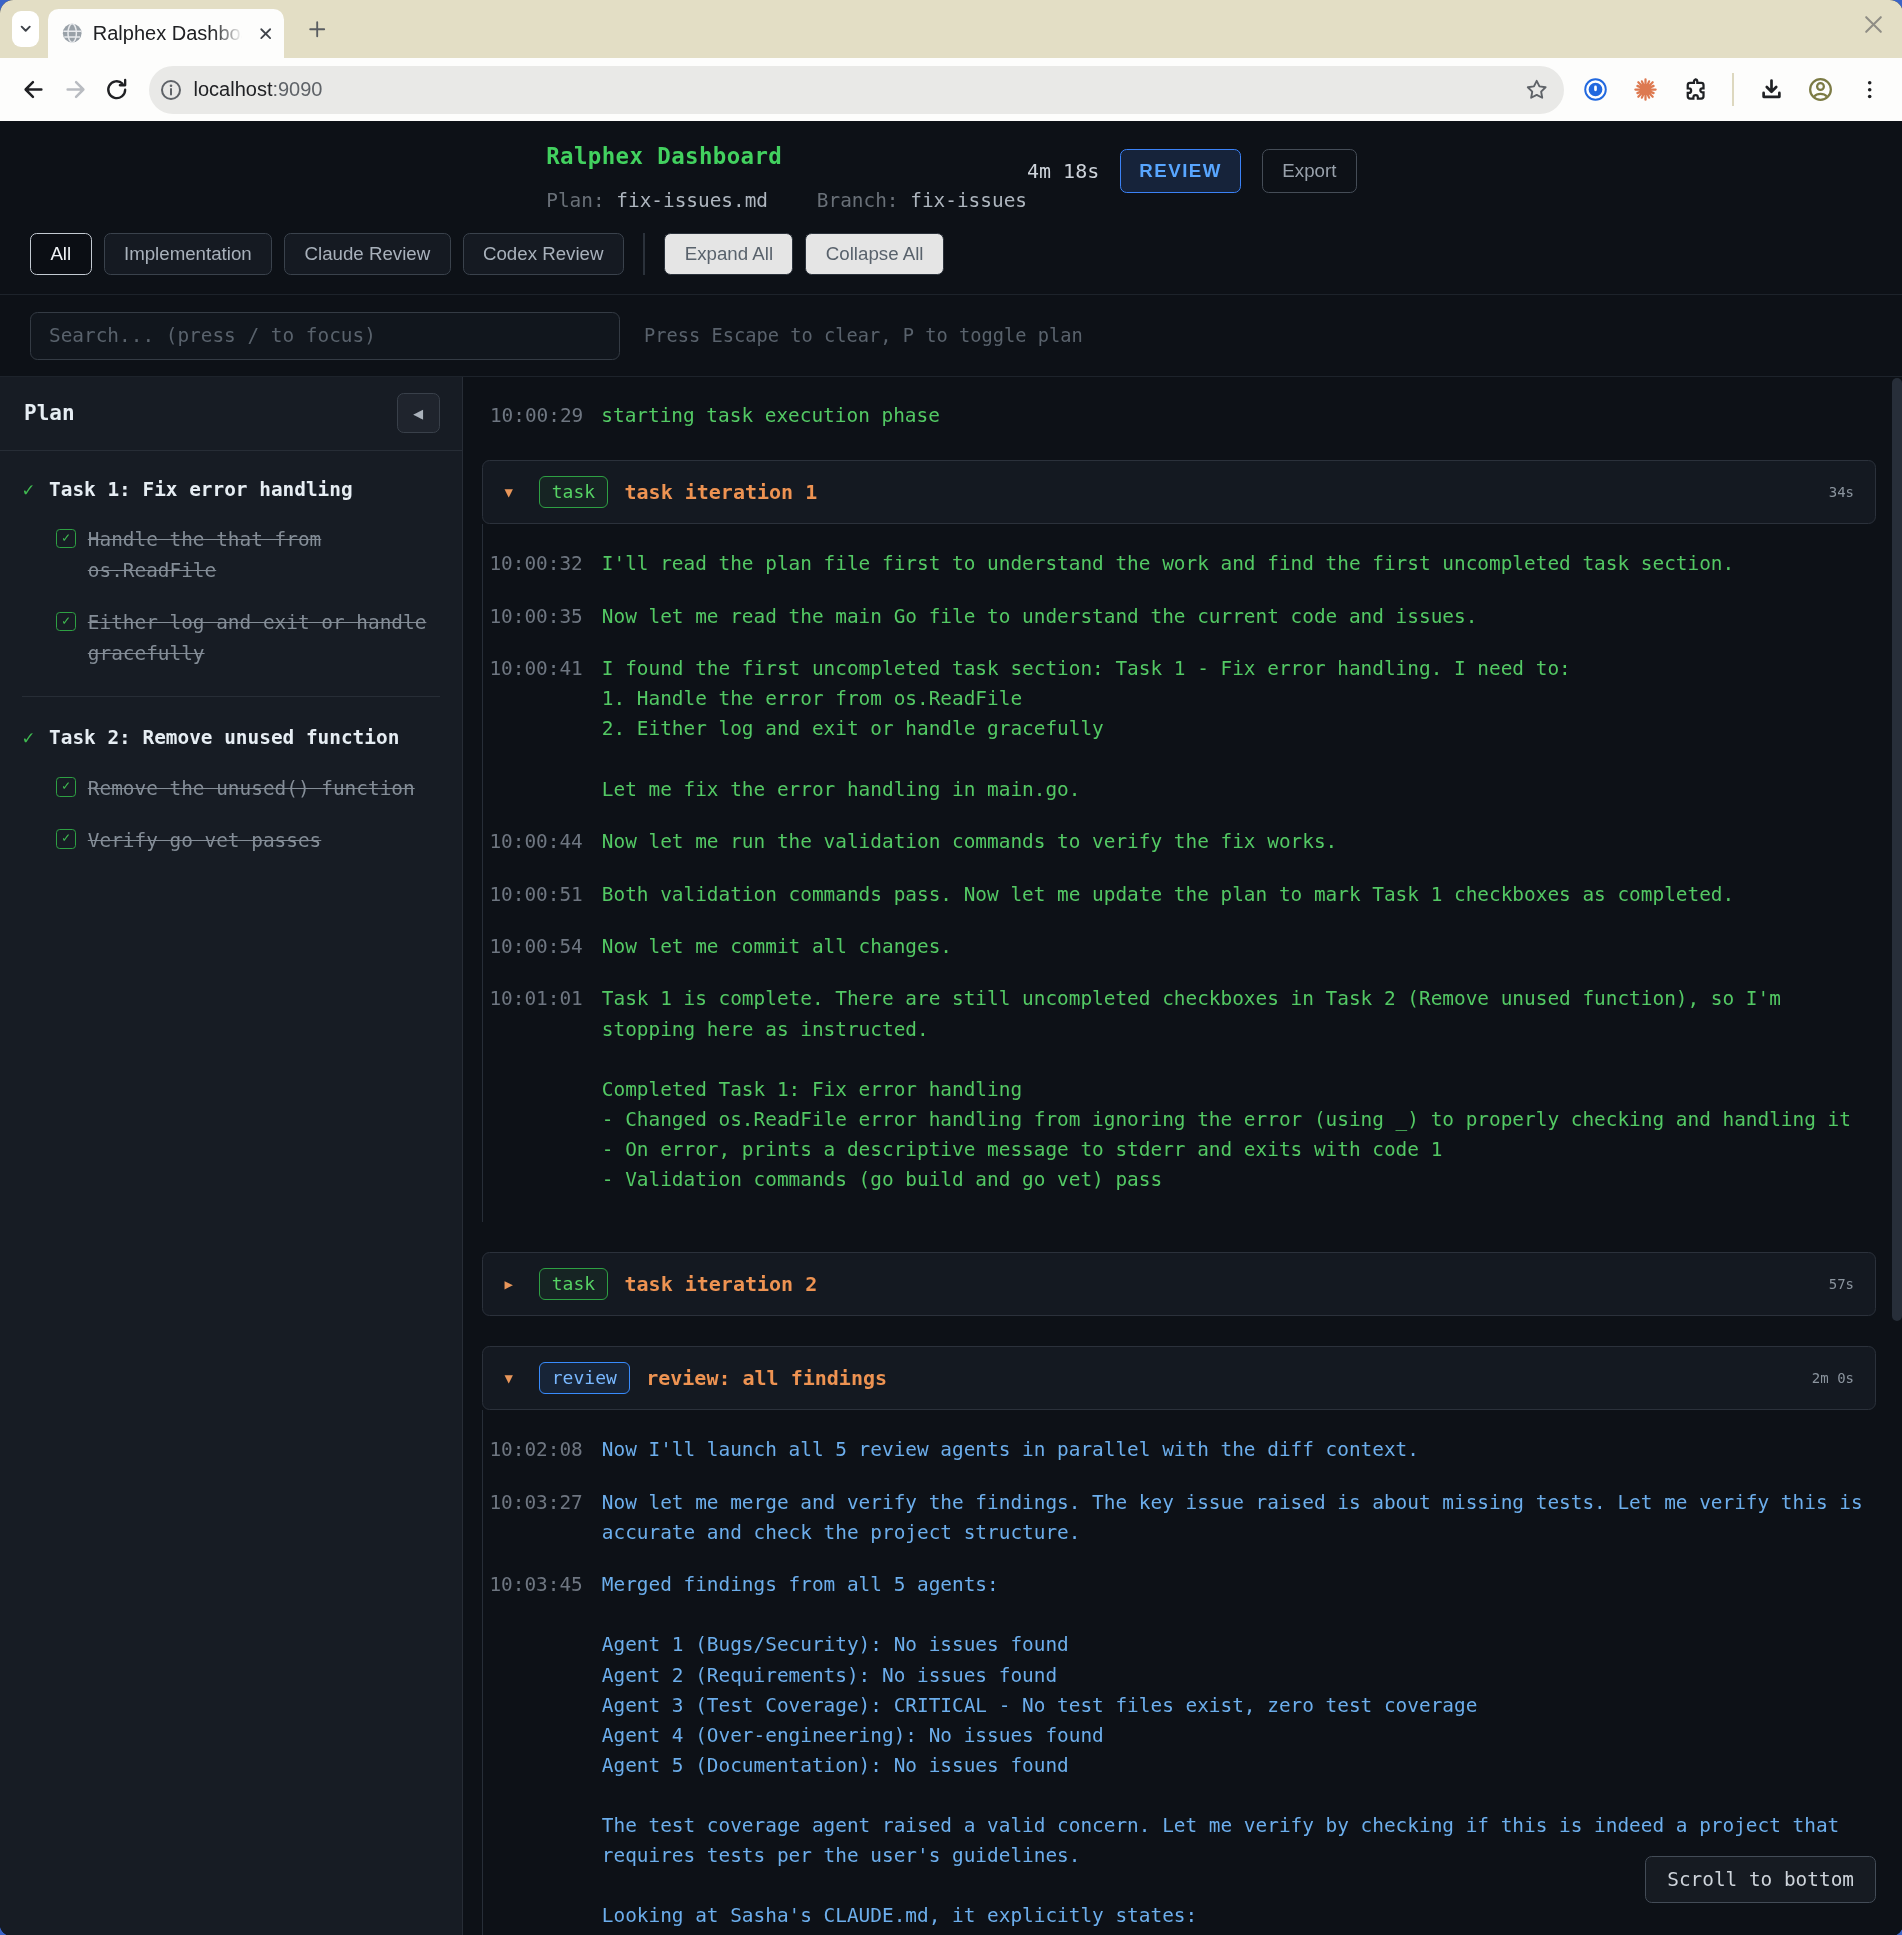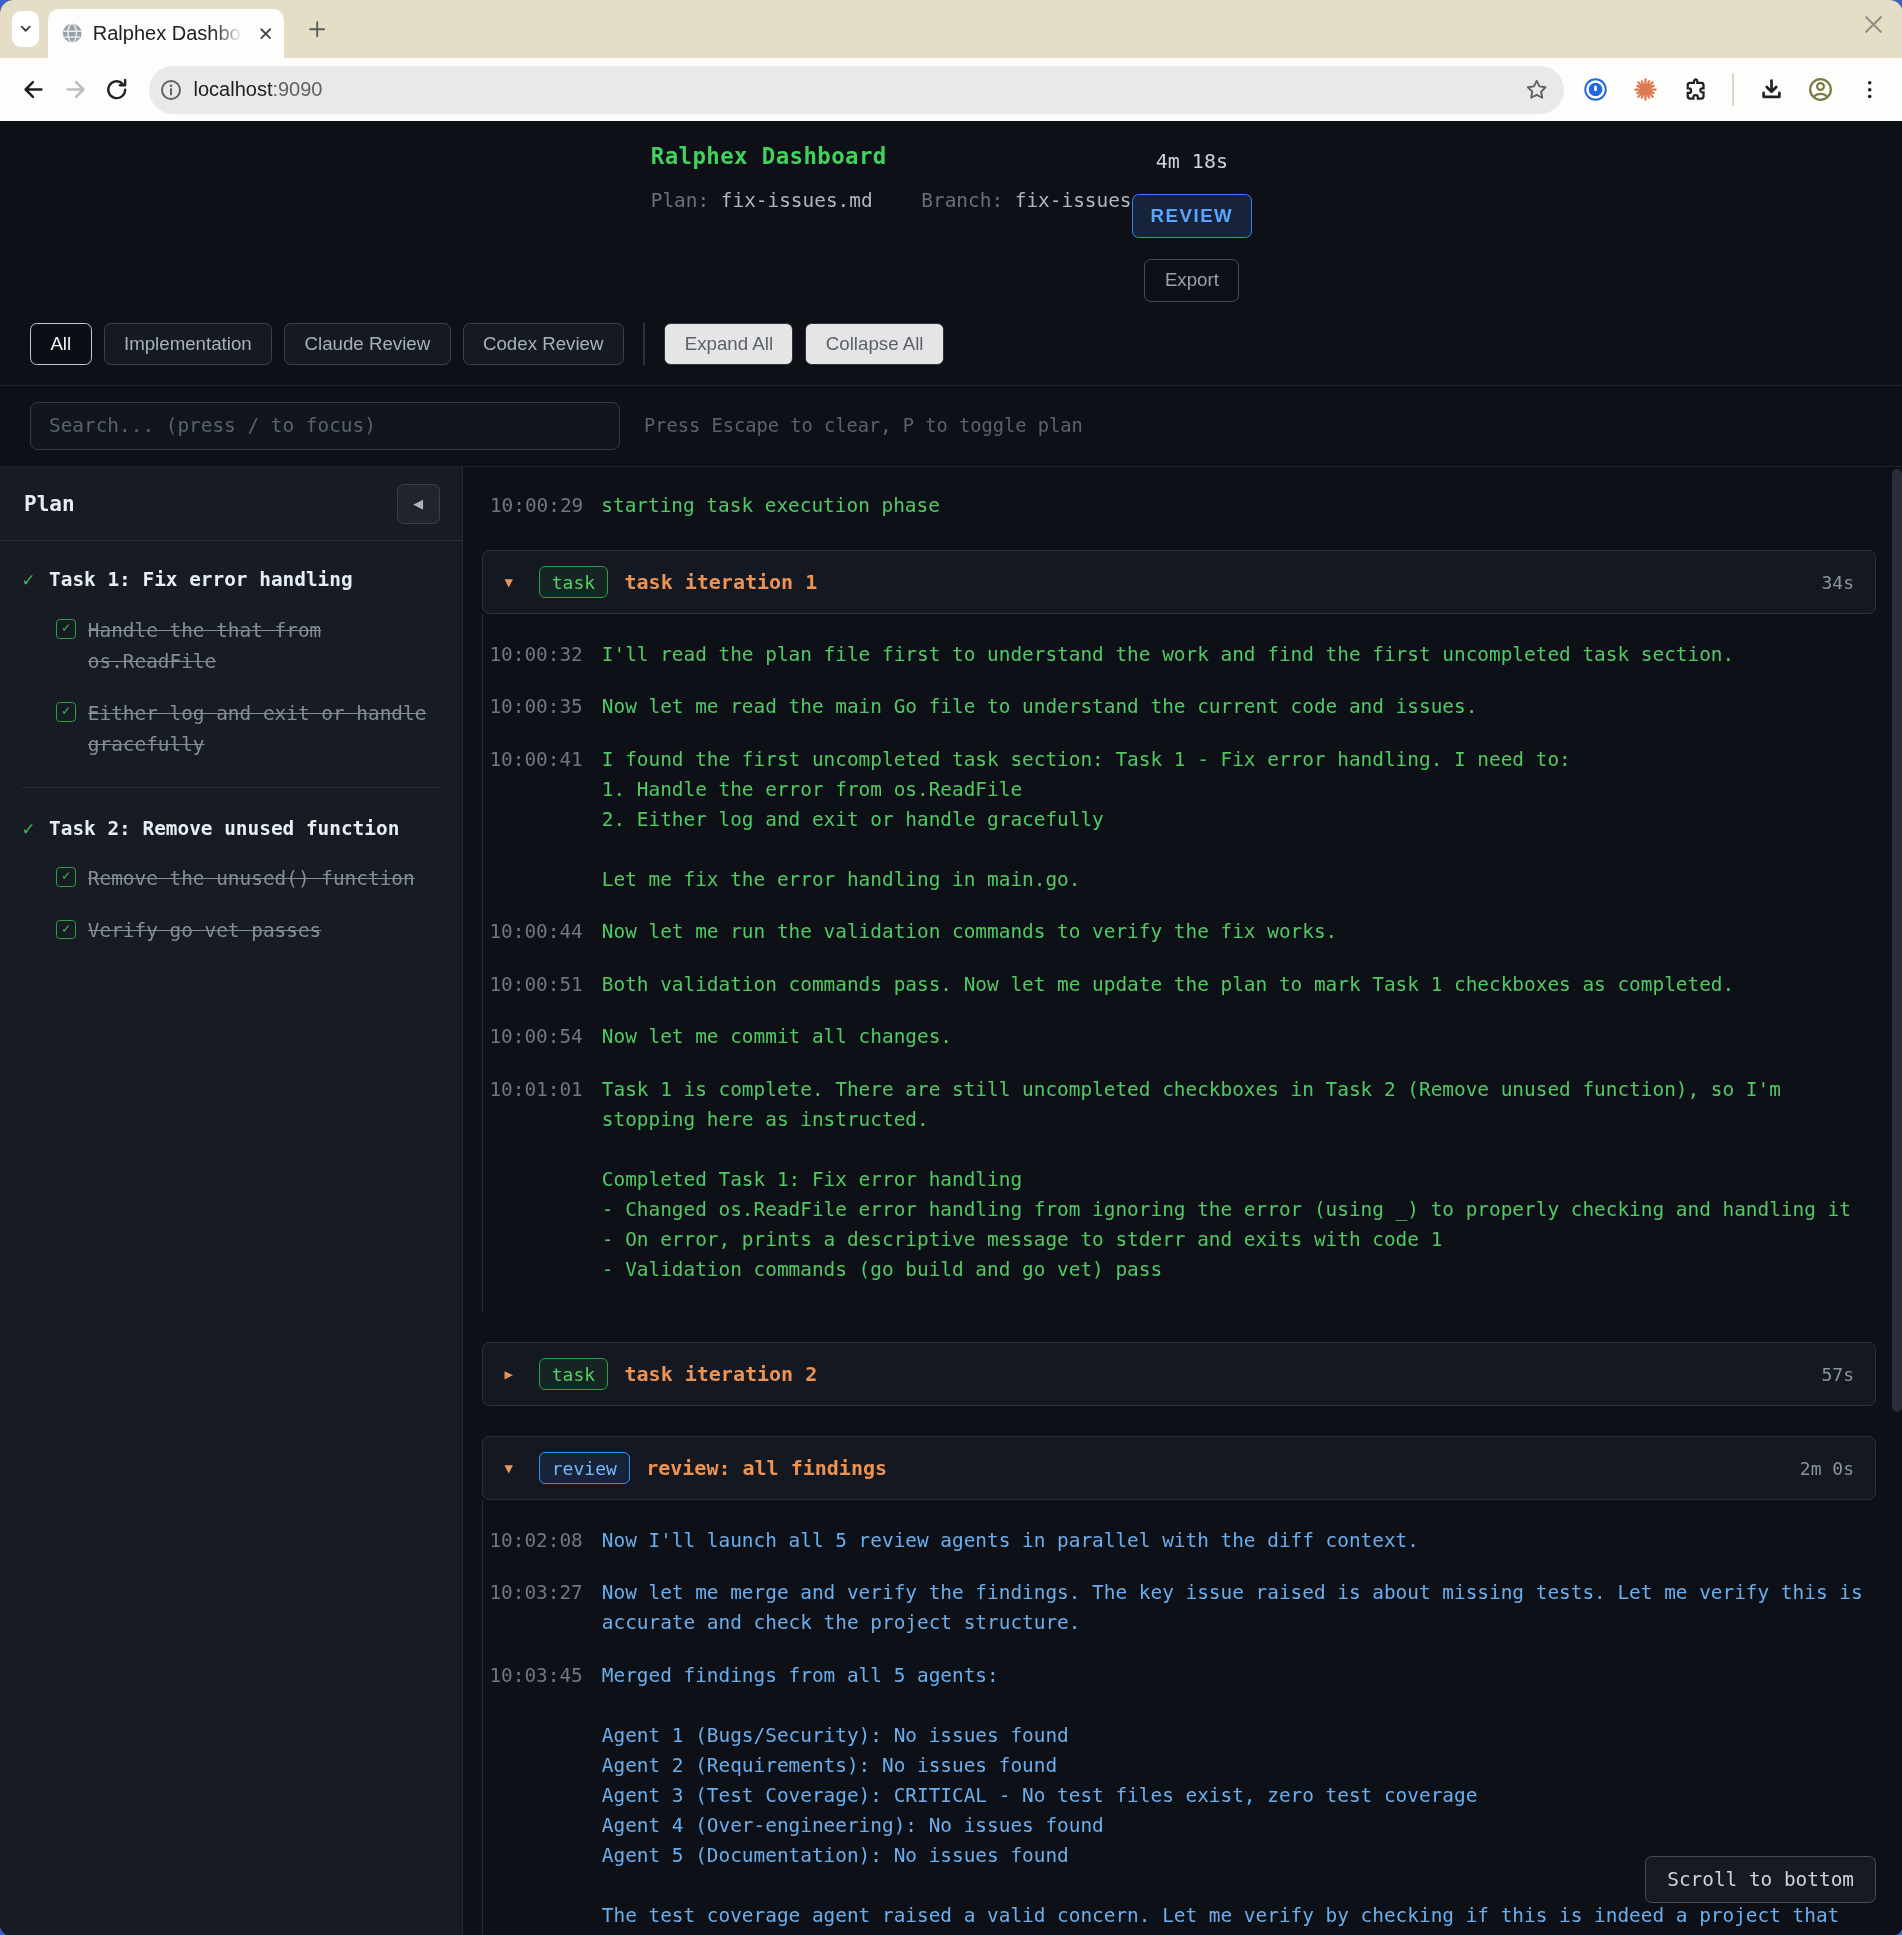--- a/index.html
+++ b/index.html
@@ -35,21 +35,21 @@
   
   .app { flex:1; background:#0d1117; color:#c9d1d9; font-family:"DejaVu Sans Mono", monospace;
          display:flex; flex-direction:column; min-height:0; }
 
   .app-header { display:flex; justify-content:center; align-items:flex-start; padding:22.4px 30px 0 30px; }
   .app-title { font-size:22.4px; font-weight:bold; color:#42d15f; letter-spacing:0.4px; }
   .app-sub { margin-top:19.4px; font-size:19.4px; }
   .app-sub .lbl { color:#697078; }
   .app-sub .val { color:#aeb6bf; }
   .app-sub .gap { display:inline-block; width:25.4px; }
-  .header-right { display:flex; align-items:center; gap:21px; margin-top:6px;flex-direction:column; }
+  .header-right { display:flex; align-items:center; gap:21px; margin-top:6px; }
   .elapsed { font-size:20px; color:#cdd3da; }
   .btn-review { font-size:18.7px; font-weight:bold; letter-spacing:1.5px; color:#58a6ff; background:#16233a;
                 border:1.5px solid #3b82f6; border-radius:6.7px; padding:9.7px 18px; }
   .btn-export { font-size:18.7px; color:#98a1ab; background:transparent; border:1.5px solid #454d57;
                 border-radius:6.7px; padding:9.7px 19.4px; }
 
   .filters { display:flex; align-items:center; gap:12px; padding:21px 30px 19.4px 30px; }
   .fbtn { font-size:18.7px; padding:9px 19.4px; border-radius:6.7px; border:0.7px solid #3a424c;
           background:#151a22; color:#a8b1bb; }
   .fbtn.active { border:0.7px solid #c3cad2; background:#0b0e14; color:#f0f3f6; }
@@ -91,21 +91,21 @@
   .intro-text { color:#53c964; }
 
   .tl-section { margin-bottom:30px; }
   .sec-card { border:0.7px solid #2b313b; background:#141921; border-radius:7.5px; padding:15px 21px;
               display:flex; align-items:center; gap:16.4px; }
   .sec-arrow { color:#e8965a; font-size:14px; width:18px; }
   .badge { font-size:18px; padding:4.5px 12px; border-radius:6px; }
   .badge.task { color:#56d364; border:1.5px solid #2ea043; background:rgba(46,160,67,0.08); }
   .badge.review { color:#79b8ff; border:1.5px solid #388bfd; background:rgba(56,139,253,0.10); }
   .sec-title { font-size:20px; font-weight:bold; color:#ee9352; }
-  .sec-dur { margin-left:auto; font-size:18px; color:#8b949e; }
+  .sec-dur { margin-left:auto; font-size:14px; color:#8b949e; }
   .sec-body { border-left:1.5px solid #272e38; padding:25.4px 0 4.5px 6px; }
   .entry { display:flex; gap:16.4px; font-size:19.4px; line-height:1.55; margin-bottom:22.4px; }
   .etime { color:#6e7681; flex-shrink:0; width:96px; }
   .etext { white-space:pre-wrap; max-width:1262px; }
   .etext.green { color:#53c964; }
   .etext.blue { color:#6caeec; }
 
   .scroll-thumb { position:absolute; right:0.7px; top:1.5px; width:10.5px; height:943px;
                   background:#272e39; border-radius:6px; }
   .scroll-bottom-btn { position:absolute; right:27px; bottom:33px; background:#161b22; color:#ced4db;

